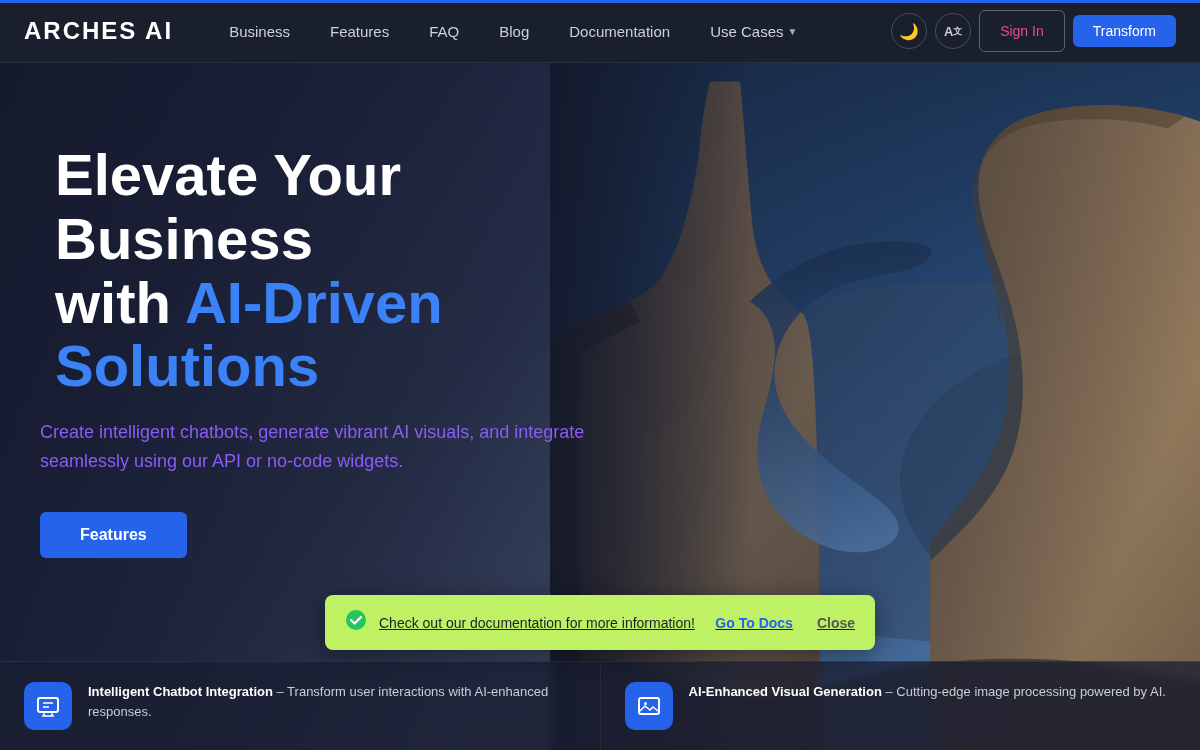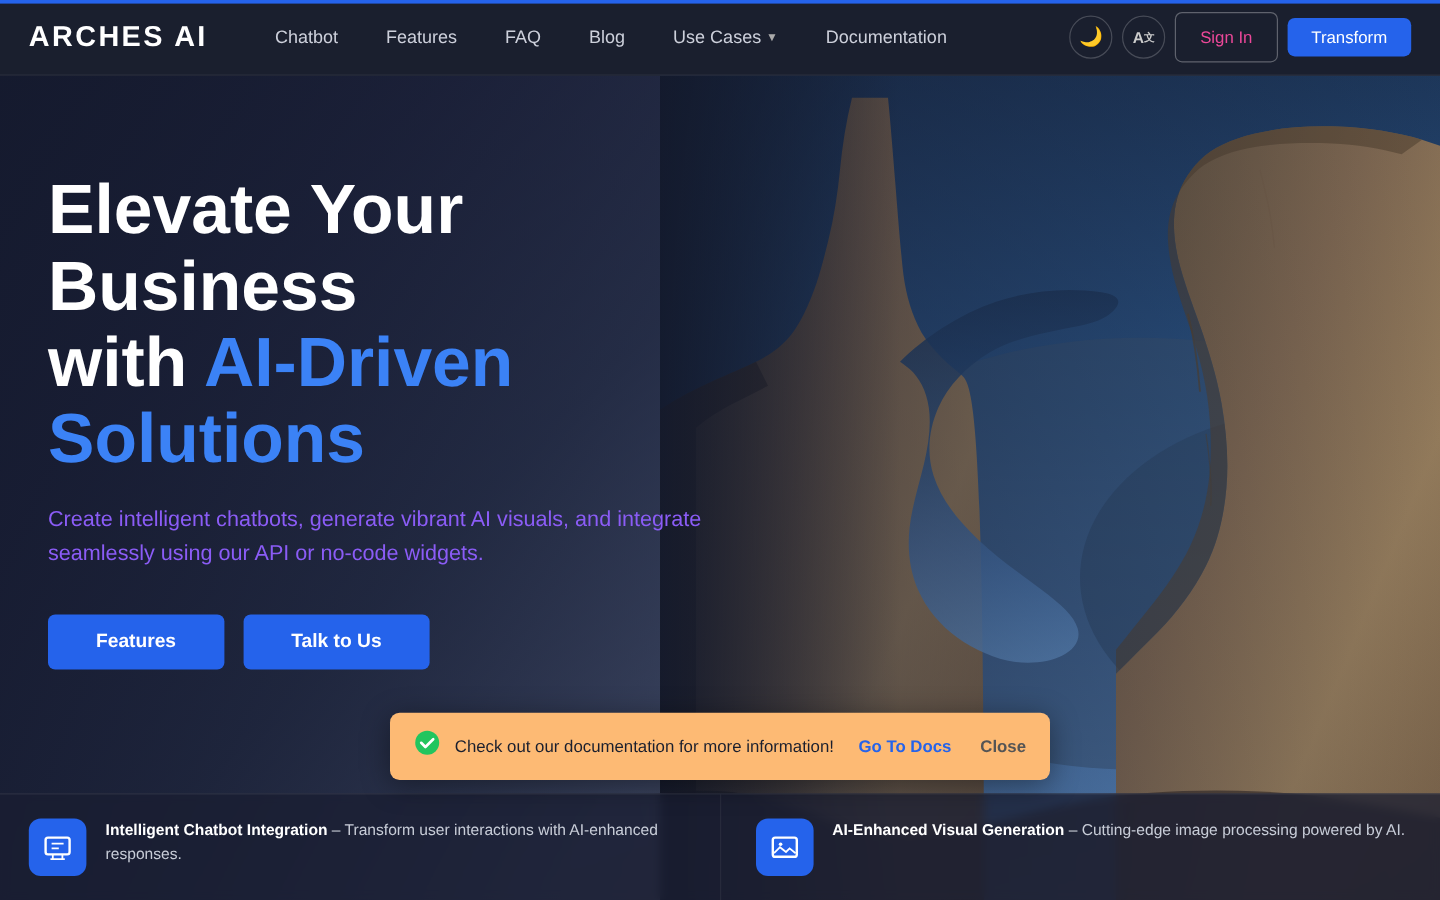--- a/index.html
+++ b/index.html
@@ -139,20 +139,21 @@
       padding: 80px 40px 0 40px;
       max-width: 680px;
     }
 
     .hero-title {
       font-size: 58px;
       font-weight: 800;
       line-height: 1.1;
       color: #fff;
       margin-bottom: 20px;
+      margin-left: 15px;
     }
 
     .hero-title .highlight {
       color: #3b82f6;
     }
 
     .hero-subtitle {
       font-size: 18px;
       color: #8b5cf6;
       line-height: 1.6;
@@ -189,21 +190,20 @@
       border-top: 1px solid rgba(255,255,255,0.08);
     }
 
     .feature-item {
       flex: 1;
       display: flex;
       align-items: flex-start;
       gap: 16px;
       padding: 20px 24px;
       border-right: 1px solid rgba(255,255,255,0.06);
-      justify-content: center;
     }
 
     .feature-item:last-child { border-right: none; }
 
     .feature-icon {
       width: 48px;
       height: 48px;
       background: #2563eb;
       border-radius: 10px;
       display: flex;
@@ -225,30 +225,31 @@
       font-weight: 700;
     }
 
     
     .toast {
       position: absolute;
       bottom: 100px;
       left: 50%;
       transform: translateX(-50%);
       z-index: 100;
-      background: #fdba74;
+      background: #bef264;
       color: #1a1f2e;
       border-radius: 8px;
       display: flex;
       align-items: center;
       gap: 12px;
       padding: 14px 20px;
       box-shadow: 0 4px 24px rgba(0,0,0,0.4);
       white-space: nowrap;
       min-width: 550px;
+      text-decoration: underline;
     }
 
     .toast-check {
       color: #22c55e;
       font-size: 20px;
       flex-shrink: 0;
     }
 
     .toast-message {
       flex: 1;
@@ -286,37 +287,37 @@
 </head>
 <body>
 
 <div class="progress-bar"></div>
 
 <nav>
   <div class="logo">ARCHES AI</div>
 
   <div class="nav-links">
     <div class="nav-link">
-      <span>Chatbot</span>
+      <span>Business</span>
     </div>
     <div class="nav-link">
       <span>Features</span>
     </div>
     <div class="nav-link">
       <span>FAQ</span>
     </div>
     <div class="nav-link">
       <span>Blog</span>
+    </div>
+    <div class="nav-link">
+      <span>Documentation</span>
     </div>
     <div class="nav-link">
       <span>Use Cases</span>
       <span class="chevron">▼</span>
-    </div>
-    <div class="nav-link">
-      <span>Documentation</span>
     </div>
   </div>
 
   <div class="nav-right">
     <button class="nav-icon-btn" title="Toggle dark mode">
       <span>🌙</span>
     </button>
     <button class="nav-icon-btn" title="Translate" style="font-weight:700;font-size:13px;">
       <span>A</span>
         <span style="font-size:9px;vertical-align:super;">文</span>
@@ -386,21 +387,20 @@
 
   <div class="hero-content">
     <h1 class="hero-title">
       <span>Elevate Your Business</span><br>
       <span>with </span><span class="highlight">AI-Driven</span><br>
       <span class="highlight">Solutions</span>
     </h1>
     <p class="hero-subtitle">Create intelligent chatbots, generate vibrant AI visuals, and integrate seamlessly using our API or no-code widgets.</p>
     <div class="hero-buttons">
       <button class="hero-btn">Features</button>
-      <button class="hero-btn">Talk to Us</button>
     </div>
   </div>
 
   <div class="features-row">
     <div class="feature-item">
       <div class="feature-icon">
         <svg width="24" height="24" viewBox="0 0 24 24" fill="white" xmlns="http://www.w3.org/2000/svg">
           <rect x="2" y="4" width="20" height="14" rx="2" fill="none" stroke="white" stroke-width="2"></rect>
           <line x1="7" y1="9" x2="17" y2="9" stroke="white" stroke-width="1.5"></line>
           <line x1="7" y1="13" x2="13" y2="13" stroke="white" stroke-width="1.5"></line>

